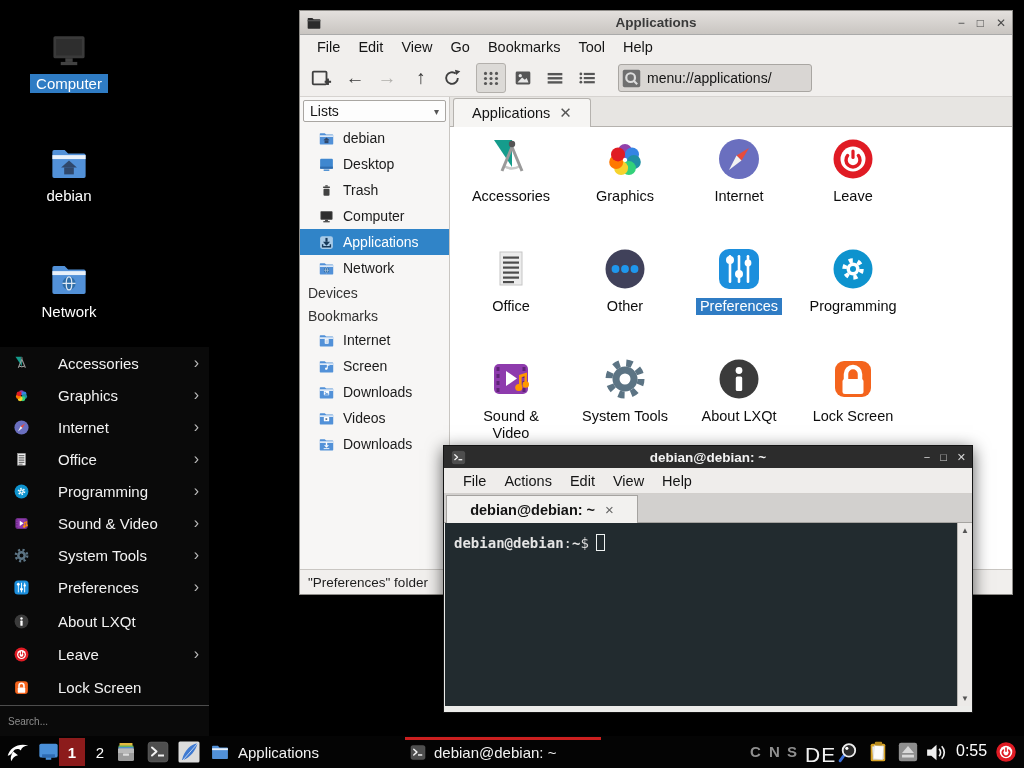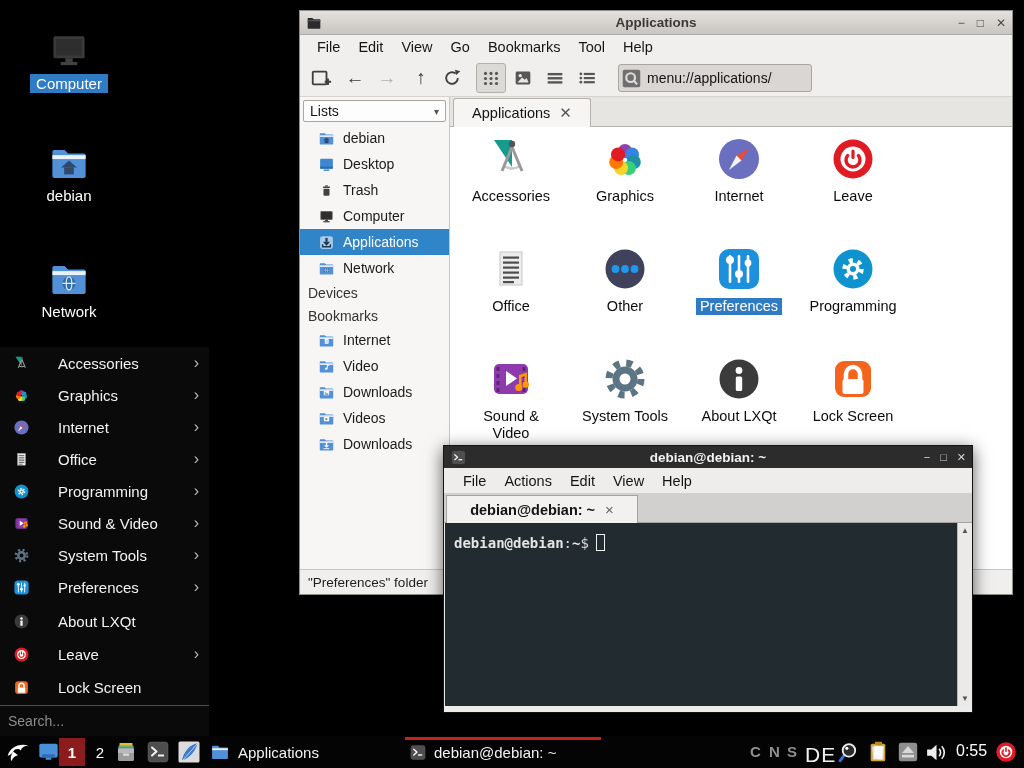--- a/index.html
+++ b/index.html
@@ -84,21 +84,21 @@
       font-size:8px;color:#555;padding:3px 0}
 
   
   #menu{left:0;top:347px;width:209px;height:389px;background:#0a0a0a}
   .mrow{position:absolute;left:0;width:100%;height:32px;display:flex;align-items:center;padding:0 10px 0 13px}
   .mrow .mi{width:17px;height:17px;flex:0 0 17px}
   .mrow .mlbl{margin-left:28px;font-size:15px;color:#f2f2f2;white-space:nowrap}
   .mrow .chev{margin-left:auto;color:#b9b9b9;font-size:16px}
   .msearch{position:absolute;left:0;bottom:0;width:100%;height:31px;border-top:1px solid #4d4d4d;
       display:flex;align-items:center;padding-left:8px}
-  .msearch input{background:transparent;border:none;outline:none;color:#dcdcdc;font-size:14px;
+  .msearch input{background:transparent;border:none;outline:none;color:#dcdcdc;font-size:10px;
       font-family:inherit;width:180px}
   .msearch input::placeholder{color:#8d8d8d}
 
   
   #taskbar{left:0;top:736px;width:1024px;height:32px;background:#040404}
   .tkicon{position:absolute;top:4px}
   .ws{position:absolute;display:flex;align-items:center;justify-content:center;
       font-size:15px;color:#fff;height:28px;top:2px}
   .ws.act{background:#8c1b1b;font-weight:bold}
   .taskbtn{position:absolute;top:0;height:32px;display:flex;align-items:center;gap:7px;color:#f2f2f2;font-size:15px}
@@ -498,21 +498,21 @@
       <div class="trow">
         <svg class="ic ti">
             <use href="#g-folder-doc"></use>
           </svg>
         <span>Internet</span>
       </div>
       <div class="trow">
         <svg class="ic ti">
             <use href="#g-folder-music"></use>
           </svg>
-        <span>Video</span>
+        <span>Screen</span>
       </div>
       <div class="trow">
         <svg class="ic ti">
             <use href="#g-folder-pic"></use>
           </svg>
         <span>Downloads</span>
       </div>
       <div class="trow">
         <svg class="ic ti">
             <use href="#g-folder-vid"></use>

